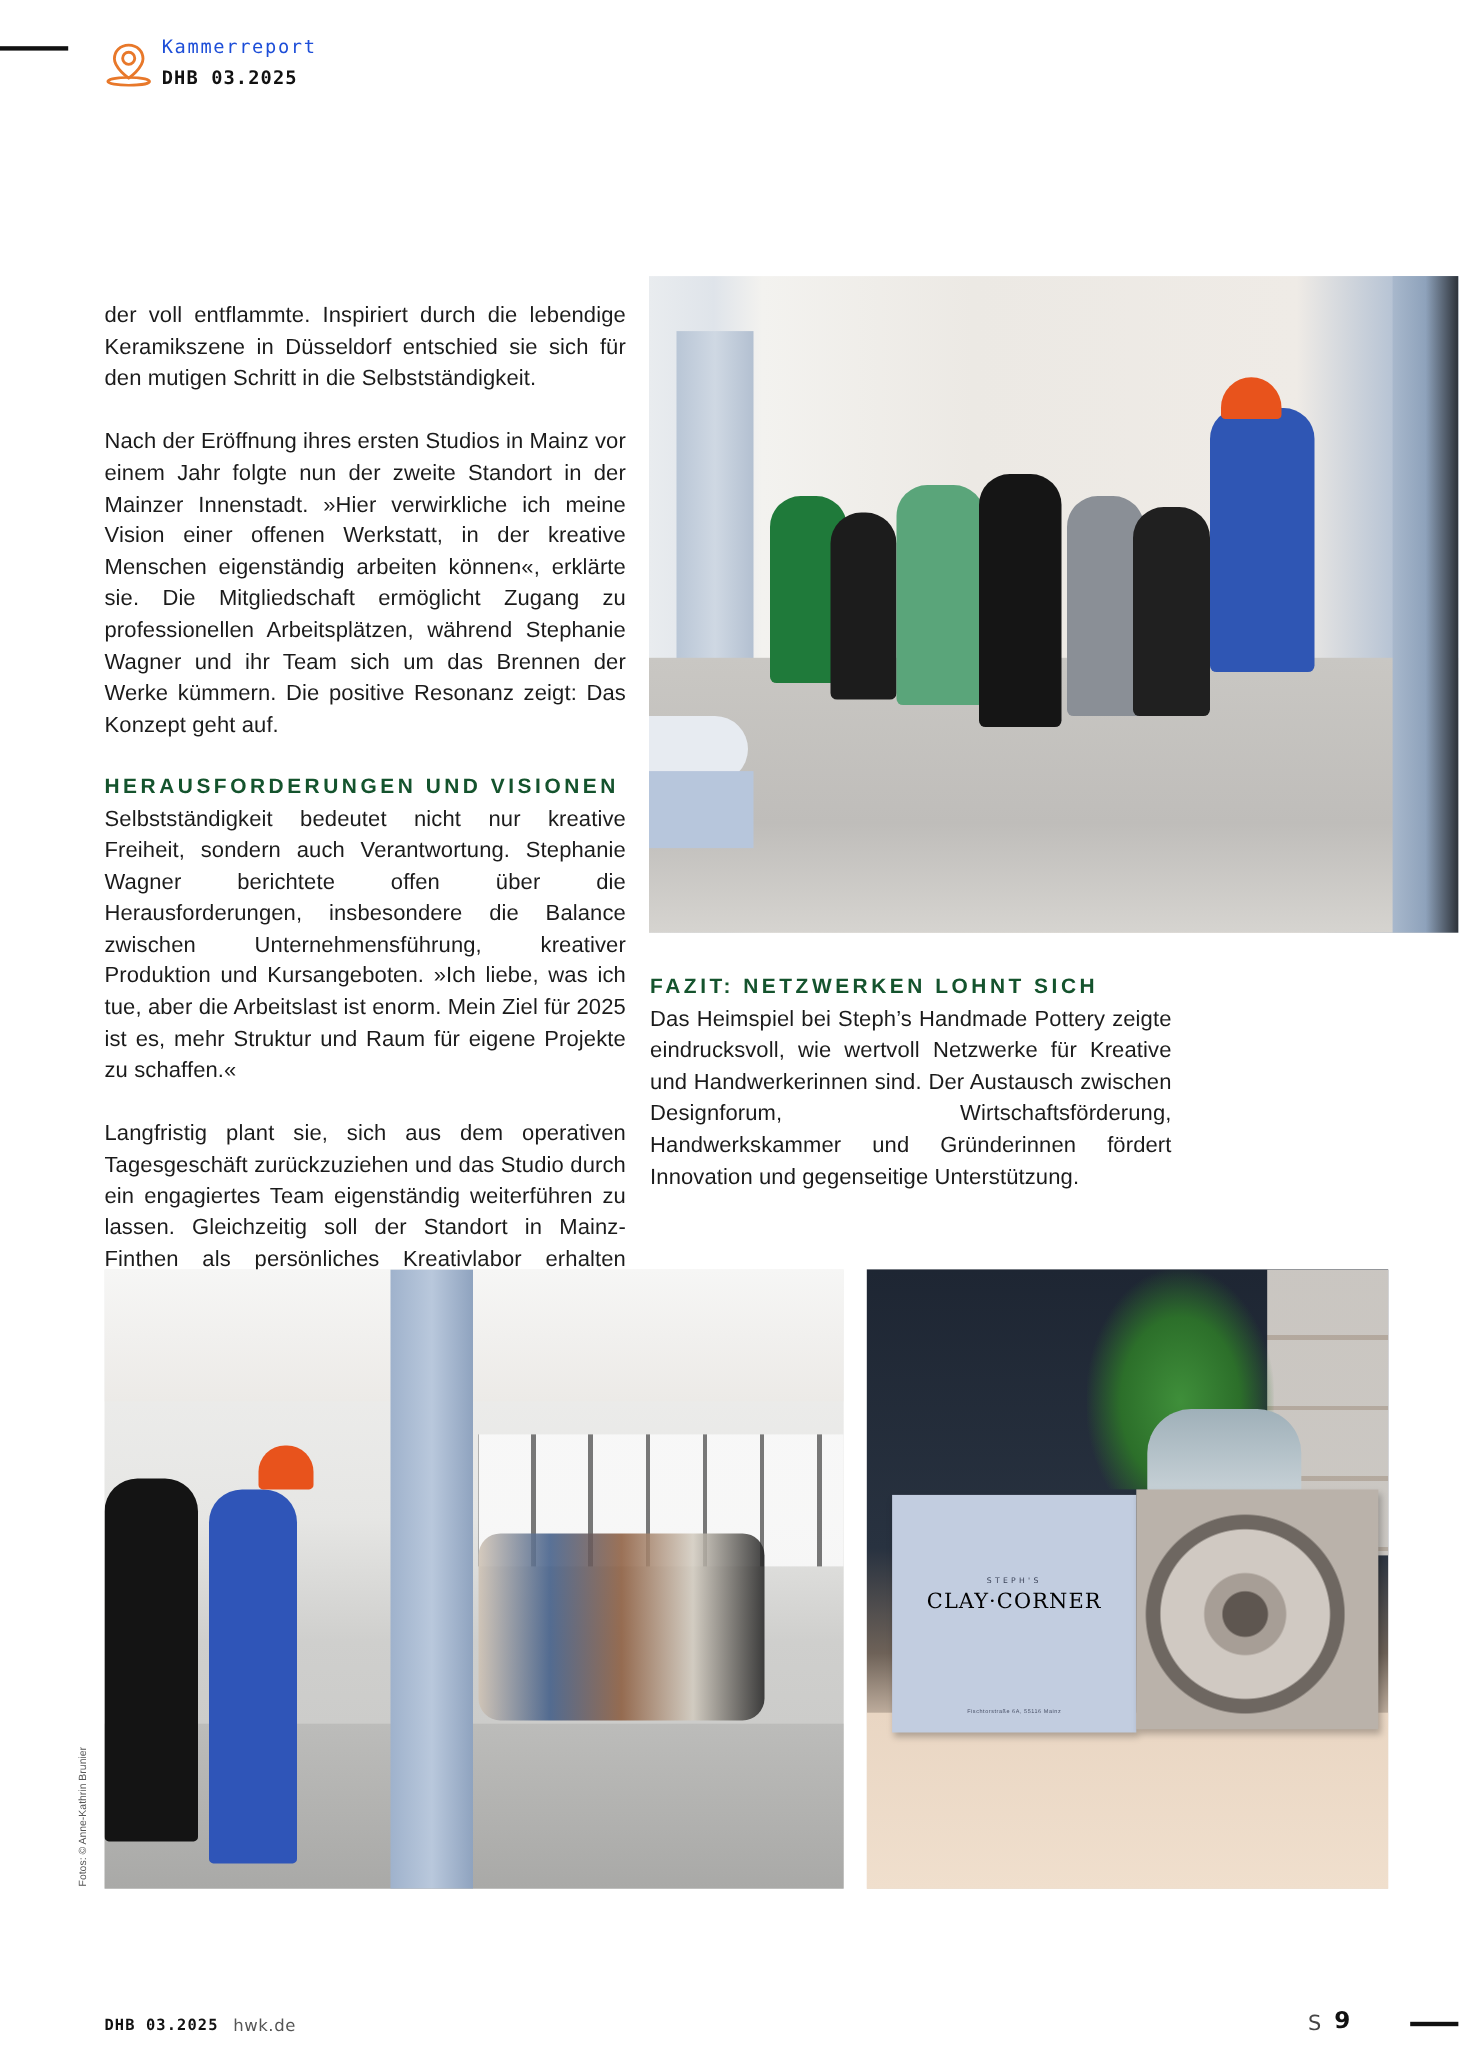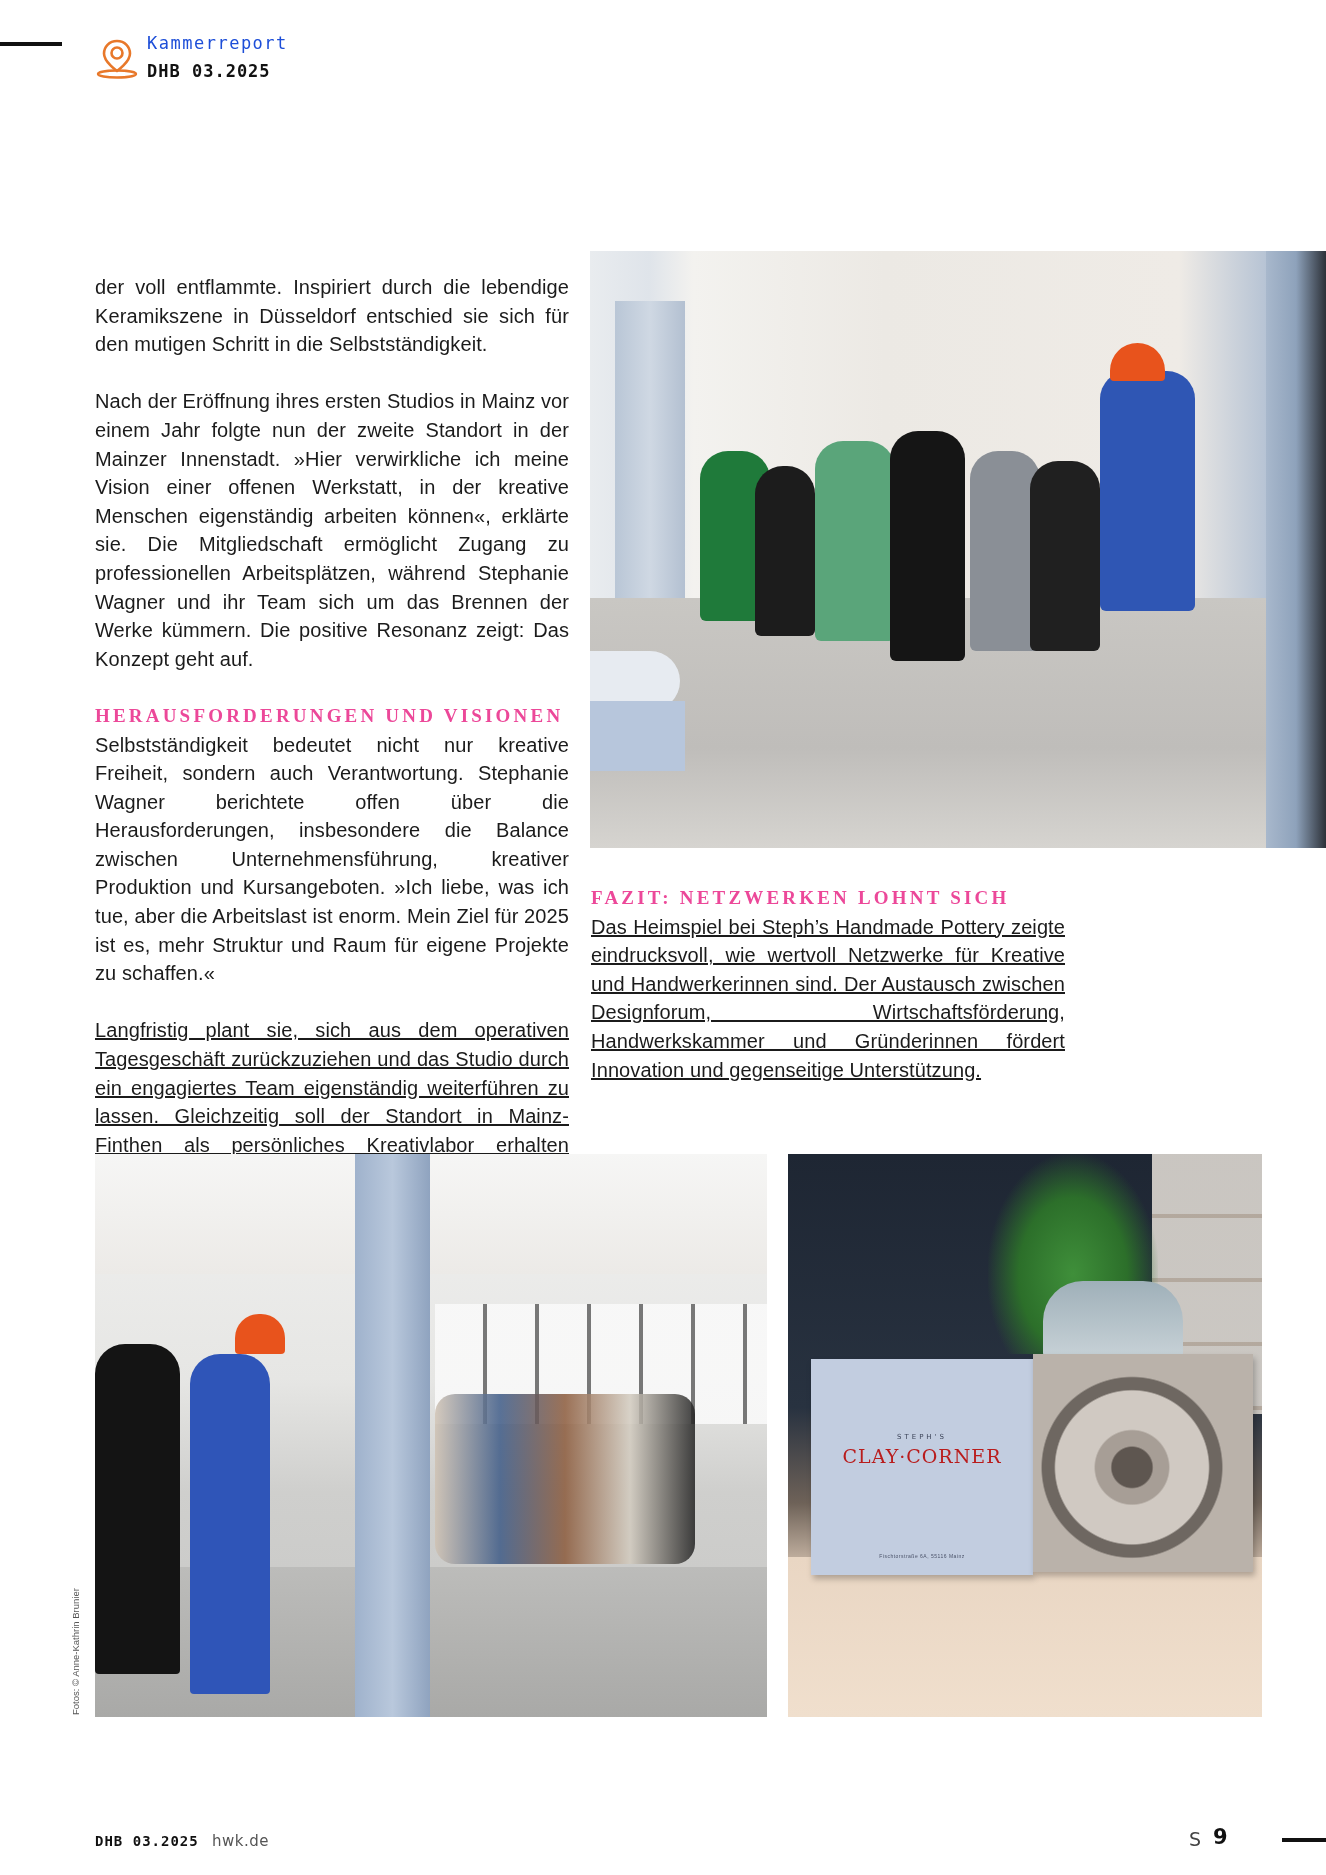--- a/index.html
+++ b/index.html
@@ -13,22 +13,22 @@
   
   .rule-left { left: 0; top: 42px; width: 62px; height: 4px; background: #111; }
   .rule-right { right: 0; top: 1838px; width: 44px; height: 4px; background: #111; }
   .pin { left: 95px; top: 37px; width: 44px; height: 44px; }
   .kicker { left: 147px; top: 33px; font-family: "DejaVu Sans Mono", monospace; font-size: 17px; letter-spacing: 1.5px; color: #1d4ed8; }
   .issue { left: 147px; top: 61px; font-family: "DejaVu Sans Mono", monospace; font-weight: bold; font-size: 17px; letter-spacing: 1px; color: #111; }
 
   
   .col { font-family: "Liberation Sans", "DejaVu Sans", sans-serif; font-size: 20px; line-height: 28.6px; color: #1b1b1b; }
   .col p { margin: 0 0 28.6px 0; text-align: justify; letter-spacing: 0.1px; }
-  .col p.tight { margin-bottom: 0; text-decoration: underline; }
-  .col h3 { margin: 0; font-size: 19px; line-height: 28.6px; font-weight: bold; letter-spacing: 3.2px; text-transform: uppercase; color: #ec4899; font-family: Liberation Serif, serif; }
+  .col p.tight { margin-bottom: 0; }
+  .col h3 { margin: 0; font-size: 19px; line-height: 28.6px; font-weight: bold; letter-spacing: 3.2px; text-transform: uppercase; color: #14532d; }
   .colL { left: 95px; top: 273px; width: 474px; }
   .colR { left: 591px; top: 884px; width: 474px; }
 
   
   .photo { overflow: hidden; }
   .photo1 { left: 590px; top: 251px; width: 736px; height: 597px;
     background:
       linear-gradient(180deg, rgba(0,0,0,0) 70%, rgba(120,110,100,0.12) 100%),
       linear-gradient(90deg, #e9ecef 0%, #dfe4ea 8%, #f3f2ef 14%, #ece9e4 40%, #efebe6 80%, #b6c3d4 92%, #9eb0c6 100%);
   }
@@ -46,21 +46,21 @@
   .photo2 .col-pillar { position:absolute; left:260px; top:0; width:75px; height:563px; background: linear-gradient(90deg,#9fb2cc,#b9c8dc,#8fa3bf); }
   .photo2 .floor { position:absolute; left:0; right:0; bottom:0; height:150px; background: linear-gradient(180deg,#bcbcba,#a9a9a7); }
 
   .photo3 { left: 788px; top: 1154px; width: 474px; height: 563px; background: linear-gradient(180deg, #1e2633 0%, #283240 45%, #6e6258 62%, #d9c6b4 75%, #e6d3c0 100%); }
   .photo3 .shelf { position:absolute; right:0; top:0; width:110px; height:260px; background: repeating-linear-gradient(180deg,#e8e2da 0 60px,#cdbfb0 60px 64px); opacity:0.85; }
   .photo3 .leaves { position:absolute; left:200px; top:0; width:170px; height:200px; background: radial-gradient(ellipse at 50% 60%, #3f8f3a 0%, #2c6f2a 45%, rgba(30,60,30,0) 72%); }
   .photo3 .vase { position:absolute; left:255px; top:127px; width:140px; height:80px; background: linear-gradient(180deg,#9fb0b9,#c9d3d8); border-radius: 40px 40px 8px 8px; }
   .photo3 .table { position:absolute; left:0; right:0; bottom:0; height:160px; background: linear-gradient(180deg,#e9d6c3,#f0dfcd); }
   .card { position:absolute; left:23px; top:205px; width:222px; height:216px; background:#c2cde0; box-shadow: 2px 4px 6px rgba(0,0,0,0.25); text-align:center; }
   .card .card-top { margin-top: 74px; font-family:"DejaVu Sans", sans-serif; font-size:7px; letter-spacing:3px; color:#3b4358; }
-  .card .card-title { margin-top: 4px; font-family:"DejaVu Serif", serif; font-size:19px; letter-spacing:1px; color:#b91c1c; }
+  .card .card-title { margin-top: 4px; font-family:"DejaVu Serif", serif; font-size:19px; letter-spacing:1px; color:#000000; }
   .card .card-addr { position:absolute; left:0; right:0; bottom:16px; font-size:5px; color:#4a5268; letter-spacing:0.5px; }
   .photo-print { position:absolute; left:245px; top:200px; width:220px; height:218px; background: radial-gradient(circle at 45% 52%, #5e5650 0 12%, #a79e96 13% 22%, #d0c9c2 23% 46%, #6e6761 47% 54%, #bab2aa 55%); box-shadow: 2px 4px 6px rgba(0,0,0,0.25); }
 
   .credit { left: 70px; top: 1715px; transform-origin: left top; transform: rotate(-90deg); font-size: 9.5px; color: #555; white-space: nowrap; }
 
   
   .foot-issue { left: 95px; top: 1833px; font-family: "DejaVu Sans Mono", monospace; font-weight: bold; font-size: 14px; letter-spacing: 1px; color: #111; }
   .foot-site { left: 212px; top: 1832px; font-family: "DejaVu Sans", sans-serif; font-size: 15px; color: #555; letter-spacing: 0.5px; }
   .page-s { left: 1189px; top: 1828px; font-family: "DejaVu Sans", sans-serif; font-size: 19px; color: #444; }
   .page-n { left: 1213px; top: 1825px; font-family: "DejaVu Sans", sans-serif; font-weight: bold; font-size: 21px; color: #111; }

